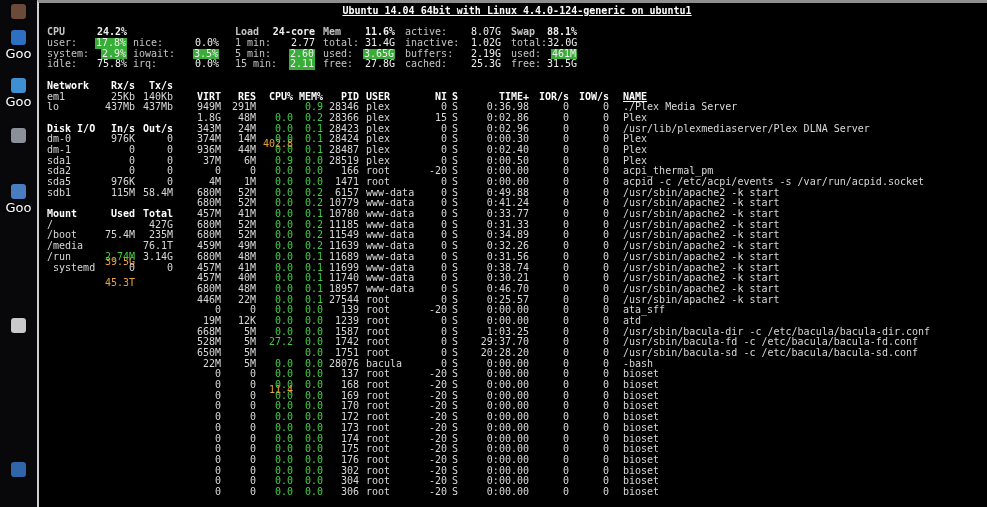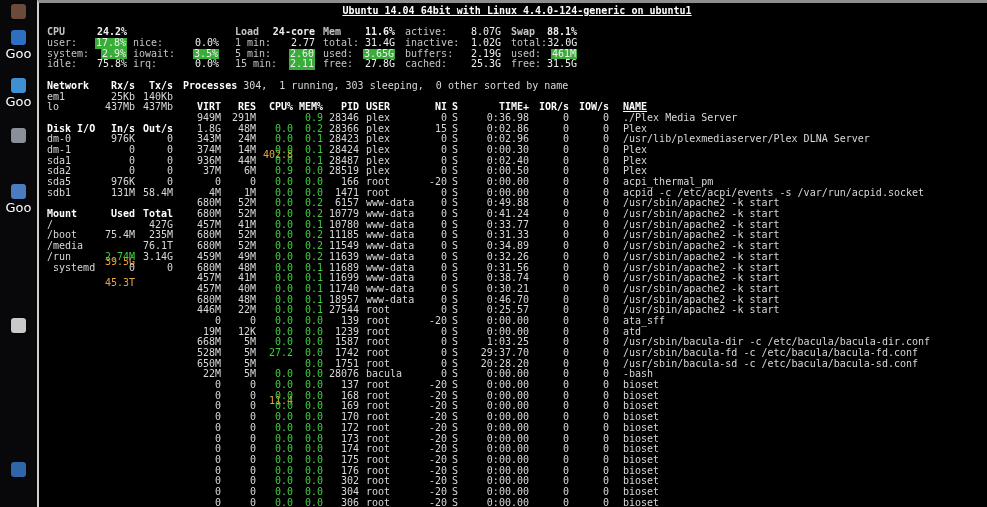--- a/index.html
+++ b/index.html
@@ -263,21 +263,21 @@
               <span class="lt-v">0</span>
               <span class="lt-v">0</span>
             </div>
             <div class="lt-row">
               <span class="lt-name">sda5</span>
               <span class="lt-v">976K</span>
               <span class="lt-v">0</span>
             </div>
             <div class="lt-row">
               <span class="lt-name">sdb1</span>
-              <span class="lt-v">131M</span>
+              <span class="lt-v">115M</span>
               <span class="lt-v">58.4M</span>
             </div>
           </div>
           <div class="lt-section">
             <div class="lt-row">
               <span class="lt-name b">Mount</span>
               <span class="lt-v b">Used</span>
               <span class="lt-v b">Total</span>
             </div>
             <div class="lt-row">
@@ -302,21 +302,20 @@
             </div>
             <div class="lt-row">
               <span class="lt-name">_systemd</span>
               <span class="lt-v">0</span>
               <span class="lt-v">0</span>
             </div>
           </div>
         </div>
 
       <div class="proc">
-        <div class="proc-summary"><span class="b">Processes</span><span> 304,  1 running, 303 sleeping,  0 other sorted by name</span></div>
         <div class="line-gap"></div>
         <div class="proc-header"><span class="pc virt b">VIRT</span><span class="pc res b">RES</span><span class="pc cpu b">CPU%</span><span class="pc mem b">MEM%</span><span class="pc pid b">PID</span><span class="pc user b">USER</span><span class="pc ni b">NI</span><span class="pc s b">S</span><span class="pc time b">TIME+</span><span class="pc ior b">IOR/s</span><span class="pc iow b">IOW/s</span><span class="pc name b u">NAME</span></div>
         <div id="proc-rows">
             <div class="prow"><span class="pc virt">949M</span><span class="pc res">291M</span><span class="pc cpu orange">402.8</span><span class="pc mem green">0.9</span><span class="pc pid">28346</span><span class="pc user">plex</span><span class="pc ni">0</span><span class="pc s">S</span><span class="pc time">0:36.98</span><span class="pc ior">0</span><span class="pc iow">0</span><span class="pc name">./Plex Media Server</span></div>
             <div class="prow"><span class="pc virt">1.8G</span><span class="pc res">48M</span><span class="pc cpu green">0.0</span><span class="pc mem green">0.2</span><span class="pc pid">28366</span><span class="pc user">plex</span><span class="pc ni">15</span><span class="pc s">S</span><span class="pc time">0:02.86</span><span class="pc ior">0</span><span class="pc iow">0</span><span class="pc name">Plex</span></div>
             <div class="prow"><span class="pc virt">343M</span><span class="pc res">24M</span><span class="pc cpu green">0.0</span><span class="pc mem green">0.1</span><span class="pc pid">28423</span><span class="pc user">plex</span><span class="pc ni">0</span><span class="pc s">S</span><span class="pc time">0:02.96</span><span class="pc ior">0</span><span class="pc iow">0</span><span class="pc name">/usr/lib/plexmediaserver/Plex DLNA Server</span></div>
             <div class="prow"><span class="pc virt">374M</span><span class="pc res">14M</span><span class="pc cpu green">0.0</span><span class="pc mem green">0.1</span><span class="pc pid">28424</span><span class="pc user">plex</span><span class="pc ni">0</span><span class="pc s">S</span><span class="pc time">0:00.30</span><span class="pc ior">0</span><span class="pc iow">0</span><span class="pc name">Plex</span></div>
             <div class="prow"><span class="pc virt">936M</span><span class="pc res">44M</span><span class="pc cpu green">0.0</span><span class="pc mem green">0.1</span><span class="pc pid">28487</span><span class="pc user">plex</span><span class="pc ni">0</span><span class="pc s">S</span><span class="pc time">0:02.40</span><span class="pc ior">0</span><span class="pc iow">0</span><span class="pc name">Plex</span></div>
             <div class="prow"><span class="pc virt">37M</span><span class="pc res">6M</span><span class="pc cpu green">0.9</span><span class="pc mem green">0.0</span><span class="pc pid">28519</span><span class="pc user">plex</span><span class="pc ni">0</span><span class="pc s">S</span><span class="pc time">0:00.50</span><span class="pc ior">0</span><span class="pc iow">0</span><span class="pc name">Plex</span></div>
             <div class="prow"><span class="pc virt">0</span><span class="pc res">0</span><span class="pc cpu green">0.0</span><span class="pc mem green">0.0</span><span class="pc pid">166</span><span class="pc user">root</span><span class="pc ni">-20</span><span class="pc s">S</span><span class="pc time">0:00.00</span><span class="pc ior">0</span><span class="pc iow">0</span><span class="pc name">acpi_thermal_pm</span></div>

